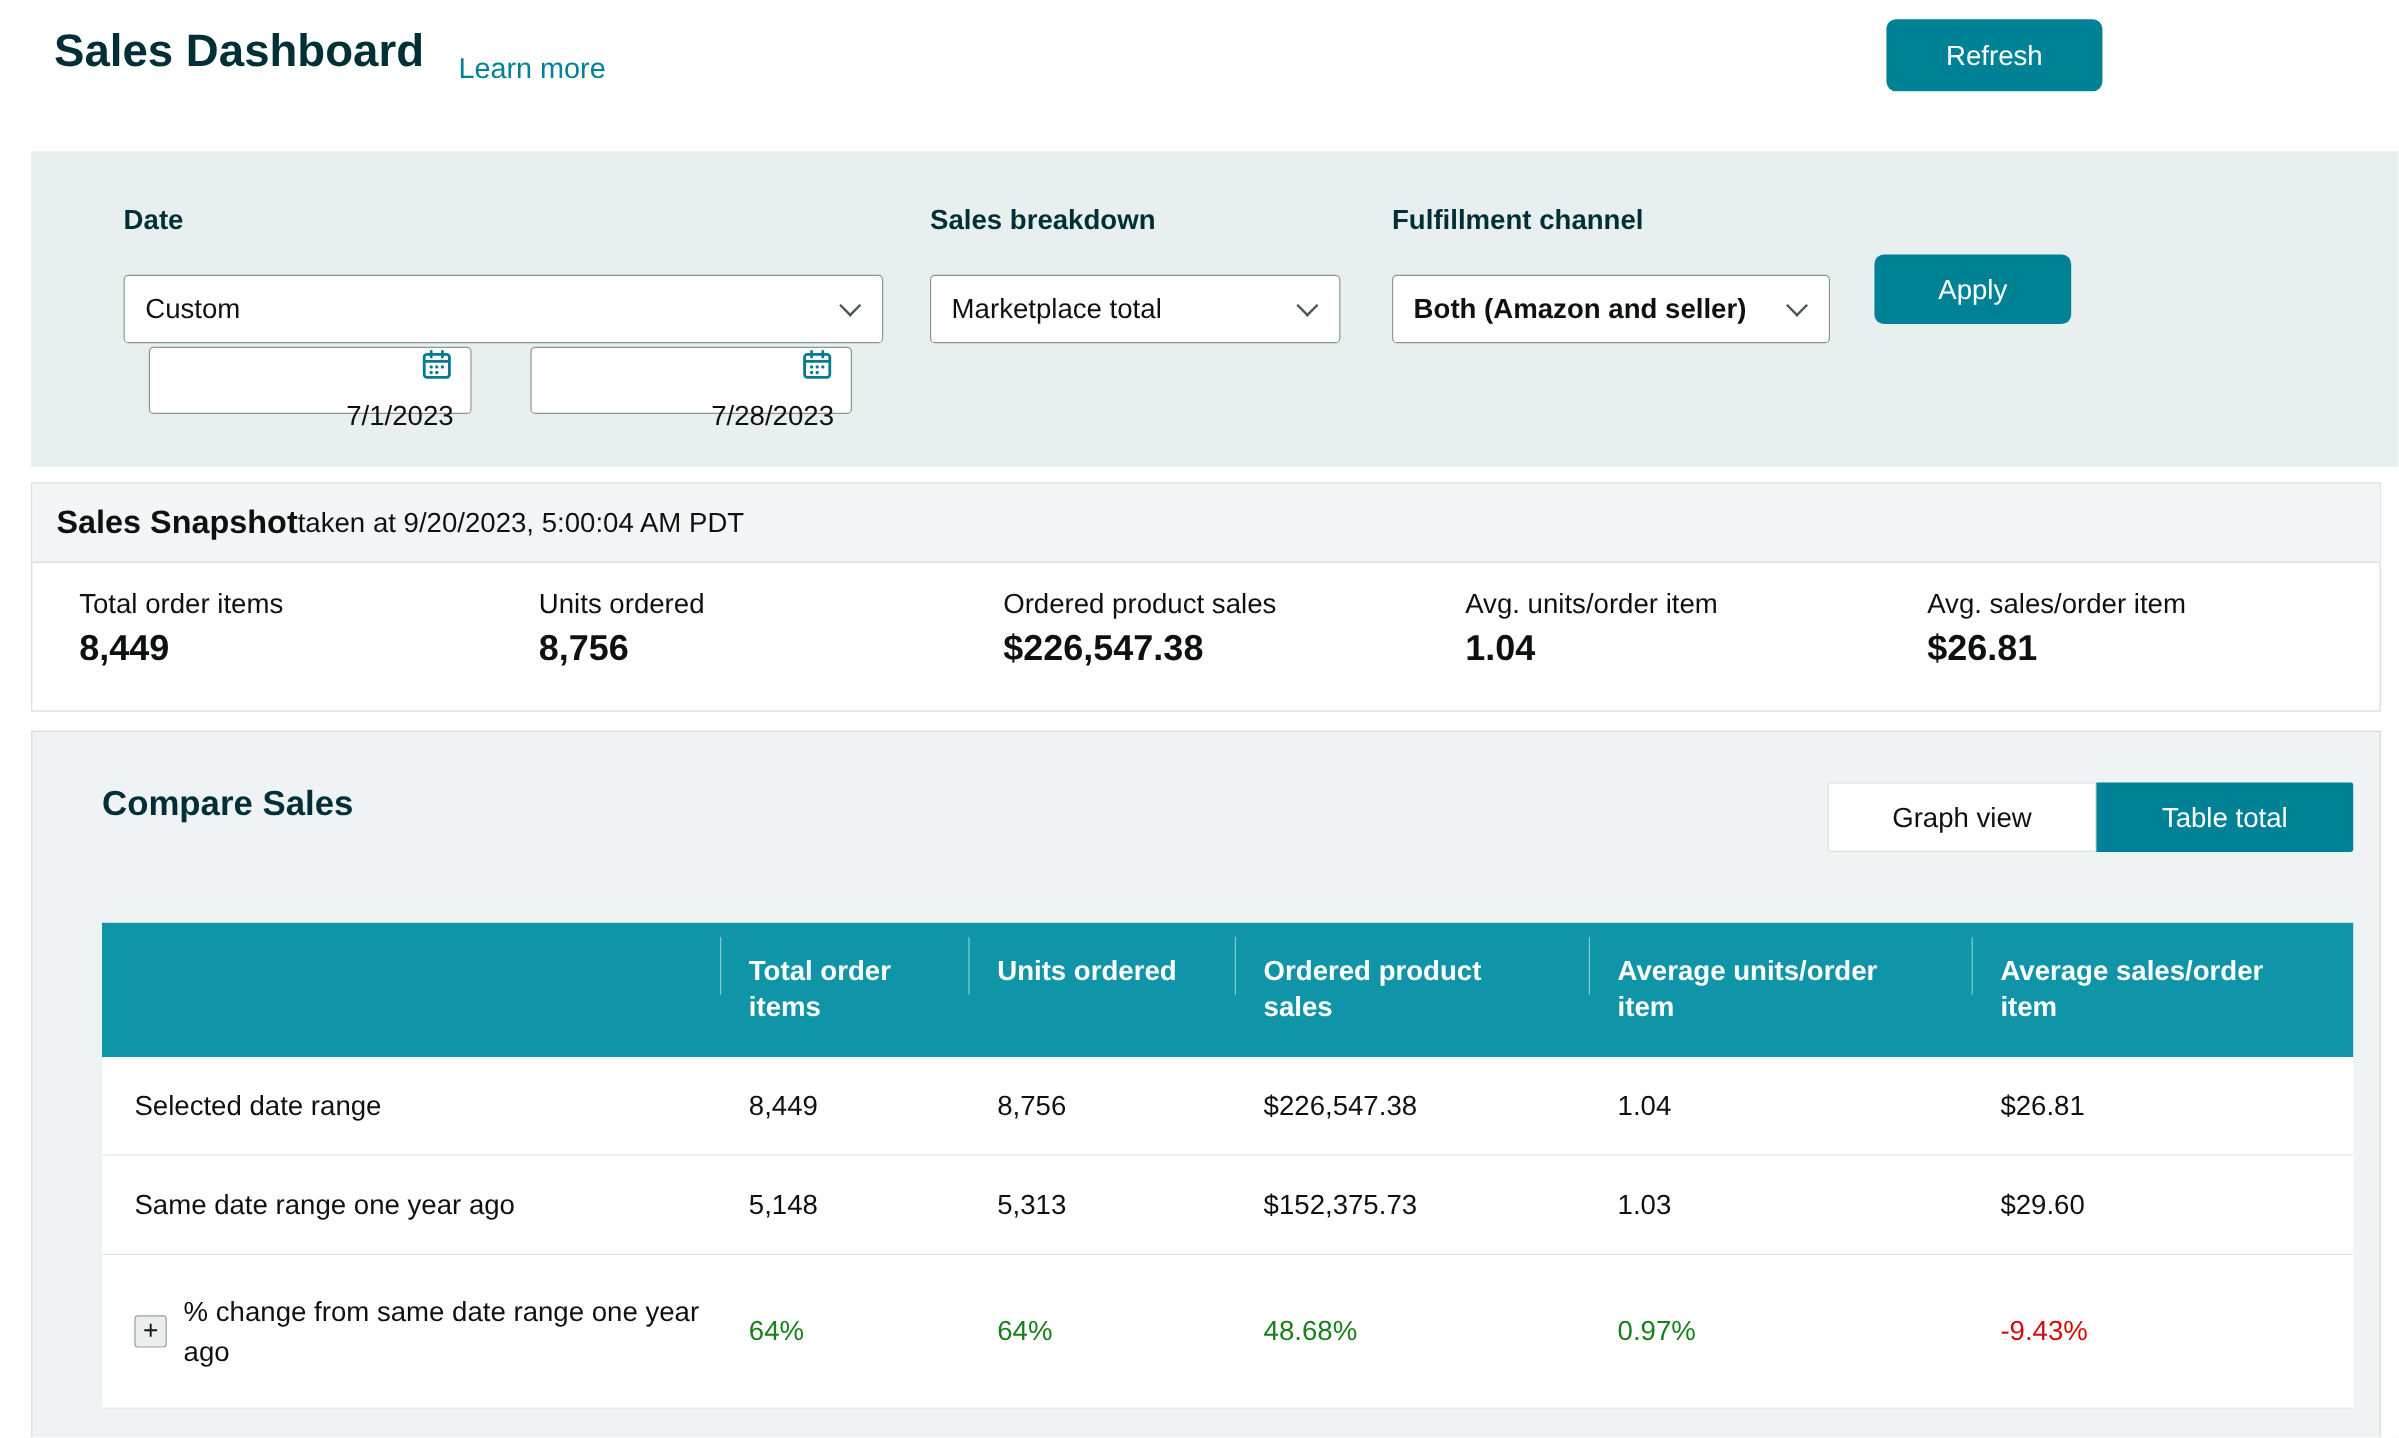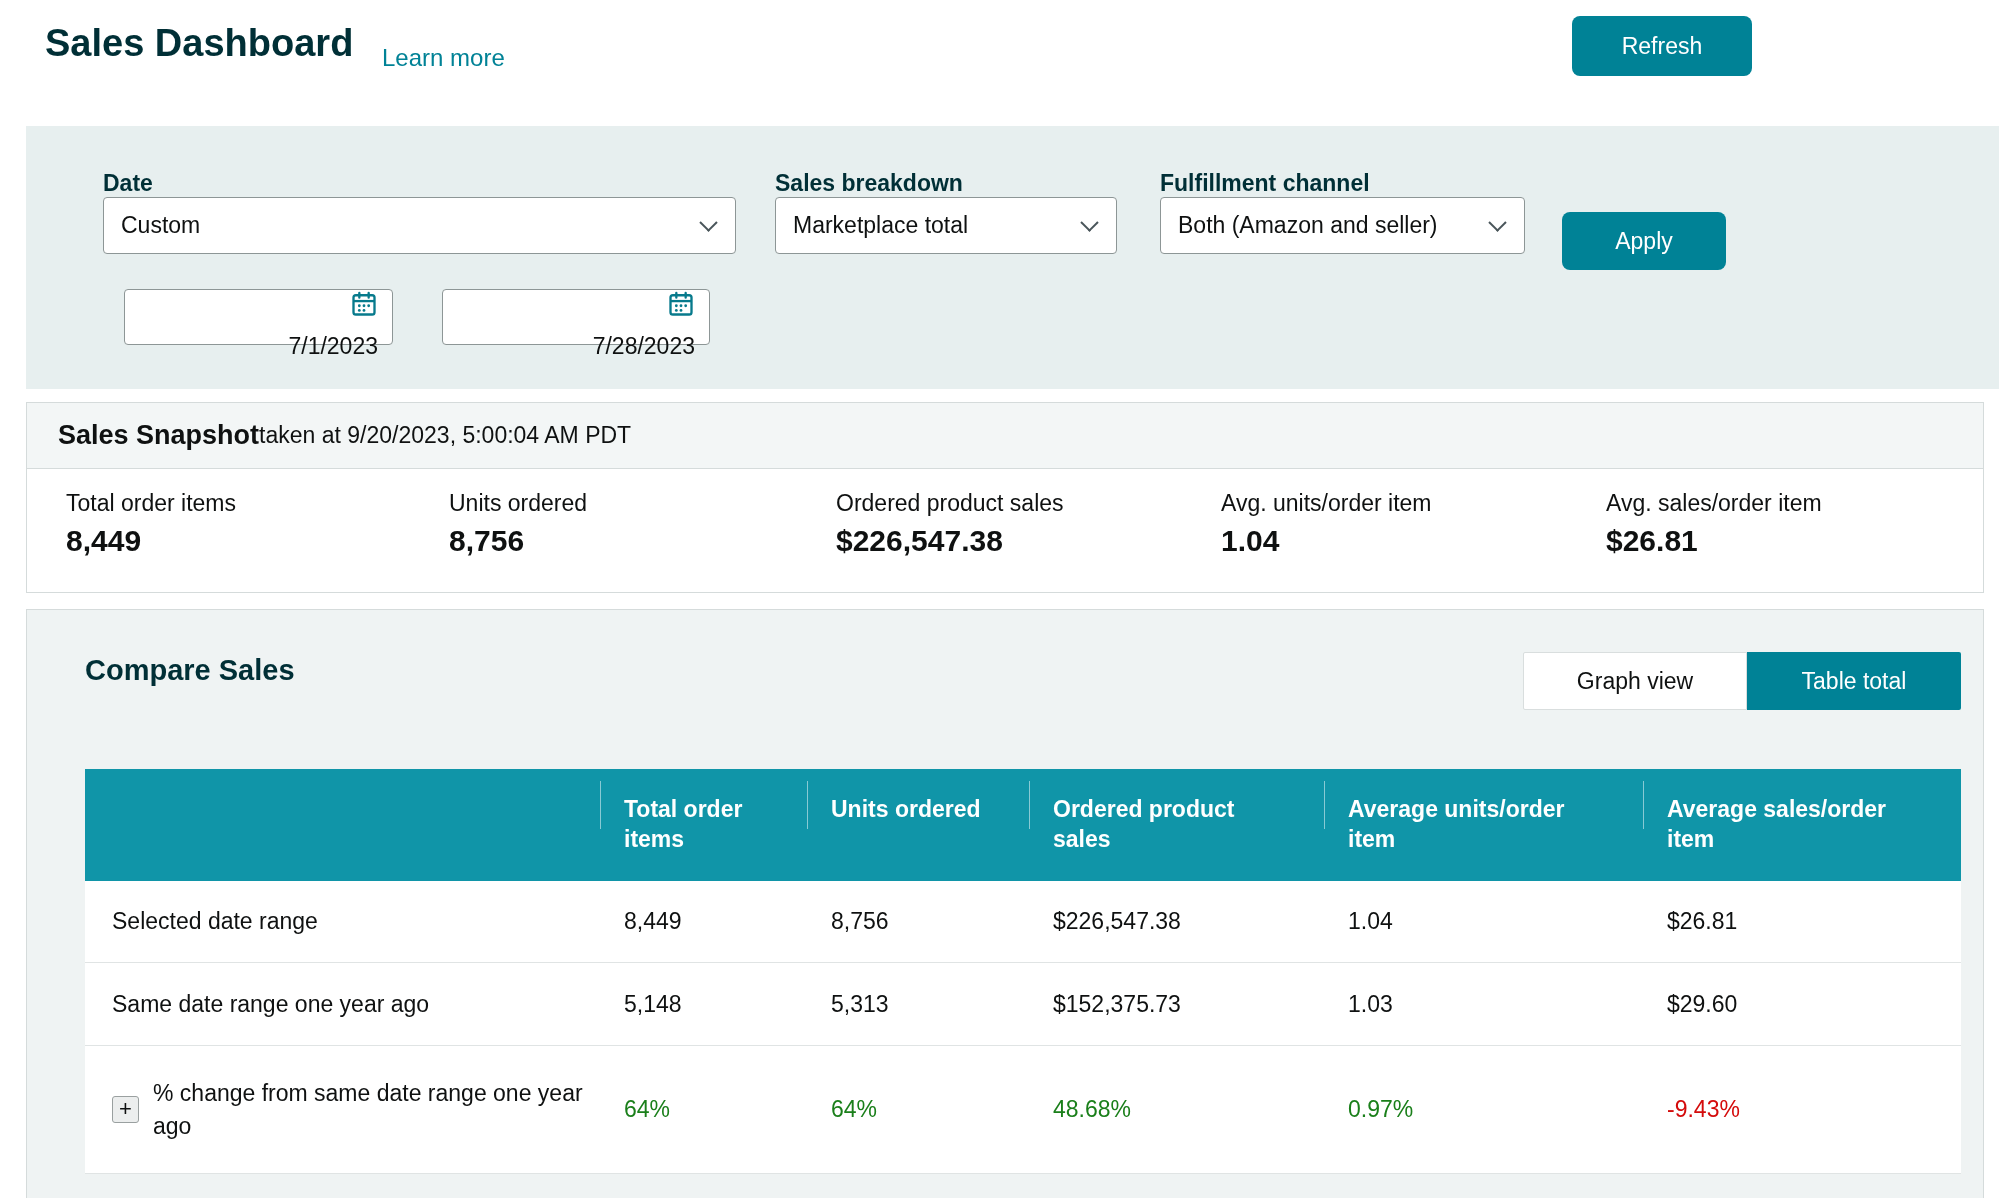--- a/index.html
+++ b/index.html
@@ -10,35 +10,35 @@
   
   .page-title { position:absolute; left:45px; top:22px; margin:0; font-size:38px; font-weight:700; color:#002f36; }
   .learn-more { position:absolute; left:382px; top:44px; font-size:24px; color:#008296; text-decoration:none; cursor:pointer; }
   .btn { font-family:inherit; cursor:pointer; border:none; border-radius:8px; font-size:23px; }
   .refresh-btn { position:absolute; left:1572px; top:16px; width:180px; height:60px; background:#008296; color:#fff; }
   .download-btn { position:absolute; left:1770px; top:16px; width:215px; height:60px; background:#fff; color:#0f1111; border:1px solid #d5d9d9; box-shadow:0 2px 5px rgba(213,217,217,.55); }
 
   
   .filter-bar { position:absolute; left:26px; top:126px; width:1973px; height:263px; background:#e7efef; }
   .f-label { position:absolute; top:44px; font-size:23px; font-weight:700; color:#002f36; }
-  .select { position:absolute; top:71px; height:57px; background:#fff; border:1px solid #8d9696; border-radius:4px; display:flex; align-items:center; padding:0 20px 0 17px; font-size:23px; cursor:pointer; }
+  .select { position:absolute; top:103px; height:57px; background:#fff; border:1px solid #8d9696; border-radius:4px; display:flex; align-items:center; padding:0 20px 0 17px; font-size:23px; cursor:pointer; }
   .chevron { margin-left:auto; width:13px; height:13px; border-right:2px solid #49555a; border-bottom:2px solid #49555a; transform:rotate(45deg) translate(-2px,-2px); }
   .date-select { left:77px; width:633px; }
   .breakdown-select { left:749px; width:342px; }
-  .fulfillment-select { left:1134px; width:365px; }
+  .fulfillment-select { left:1134px; width:365px;font-weight:bold; }
   .date-input { position:absolute; top:163px; height:56px; background:#fff; border:1px solid #8d9696; border-radius:4px; display:flex; align-items:flex-end; gap:15px; padding:0 14px; font-size:23px; cursor:text;flex-direction:column; }
   .date-start { left:98px; width:269px; }
   .date-end { left:416px; width:268px; }
   .cal { display:flex; align-items:center; cursor:pointer; }
   .apply-btn { position:absolute; left:1536px; top:86px; width:164px; height:58px; background:#008296; color:#fff; }
 
   
   .snapshot { position:absolute; left:26px; top:402px; width:1958px; height:191px; background:#fff; border:1px solid #d5dbdb; }
   .snap-head { height:66px; background:#f3f6f6; border-bottom:1px solid #d5dbdb; display:flex; align-items:center; }
-  .snap-title { font-size:27px; font-weight:700; margin-left:31px; color:#0f1111; }
+  .snap-title { font-size:27px; font-weight:700; margin-left:20px; color:#0f1111; }
   .snap-time { font-size:23px; color:#0f1111; }
   .metric { position:absolute; top:87px; }
   .m-label { font-size:23px; }
   .m-value { font-size:30px; font-weight:700; margin-top:7px; }
 
   
   .compare { position:absolute; left:26px; top:609px; width:1958px; height:682px; background:#eff3f3; border:1px solid #d5dbdb; }
   .compare-title { position:absolute; left:58px; top:44px; margin:0; font-size:29px; font-weight:700; color:#002f36; }
   .toggle { position:absolute; top:42px; height:58px; font-family:inherit; font-size:23px; cursor:pointer; border:none; }
   .toggle-graph { left:1496px; width:224px; background:#fff; color:#0f1111; border:1px solid #d9dede; border-radius:2px 0 0 2px; }

